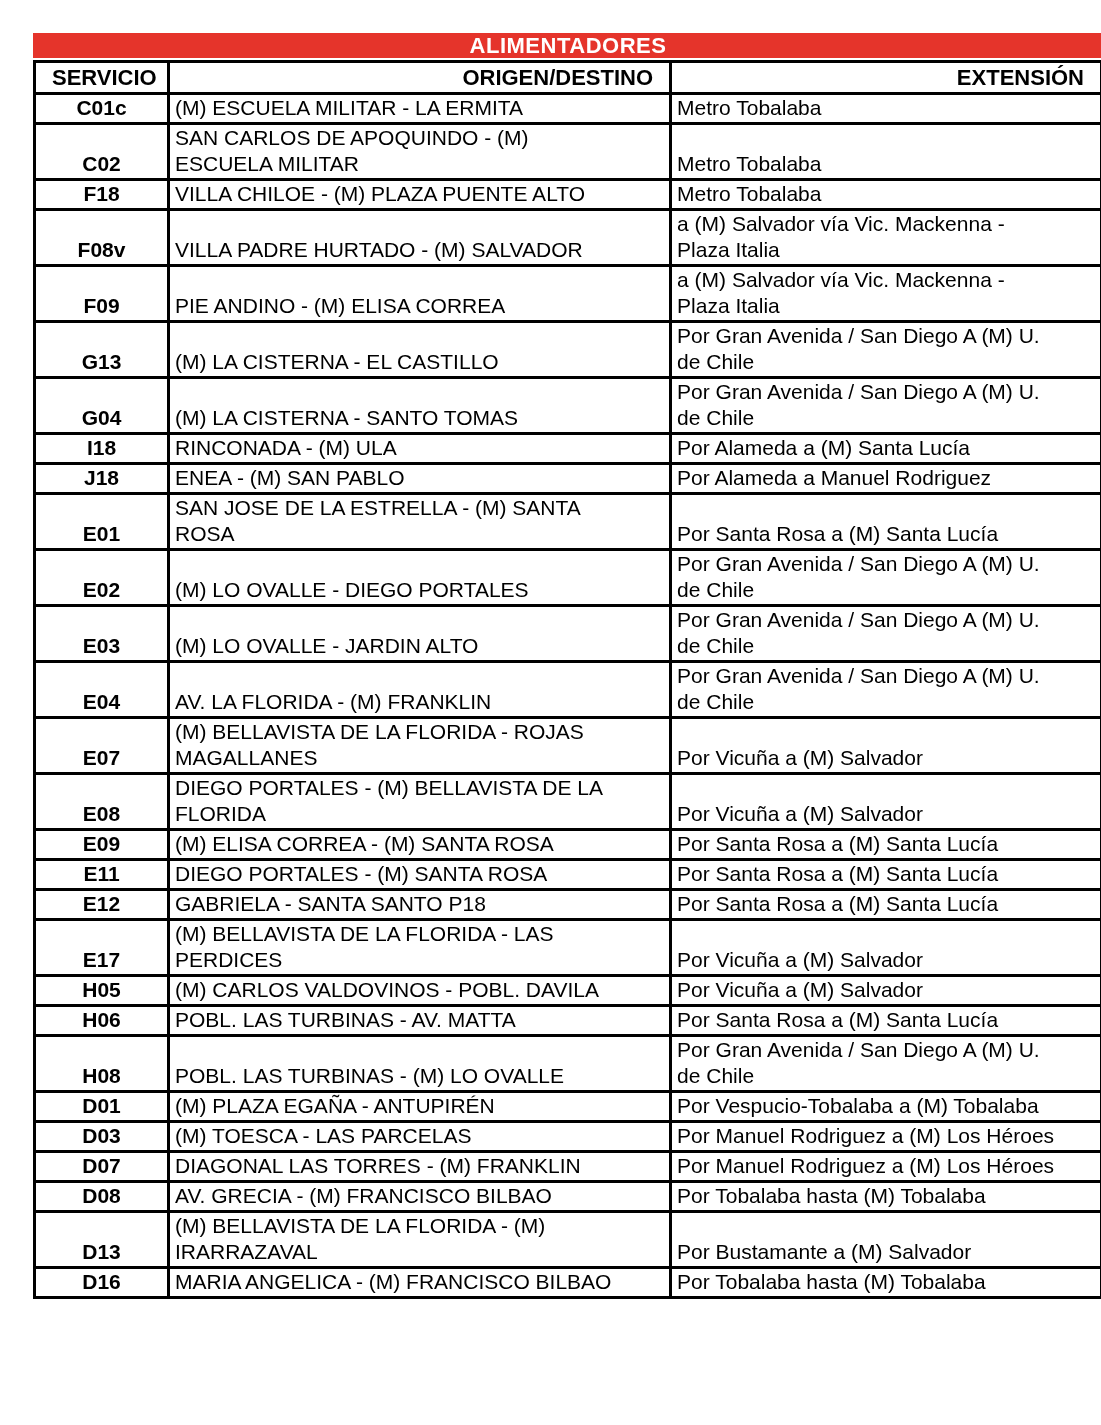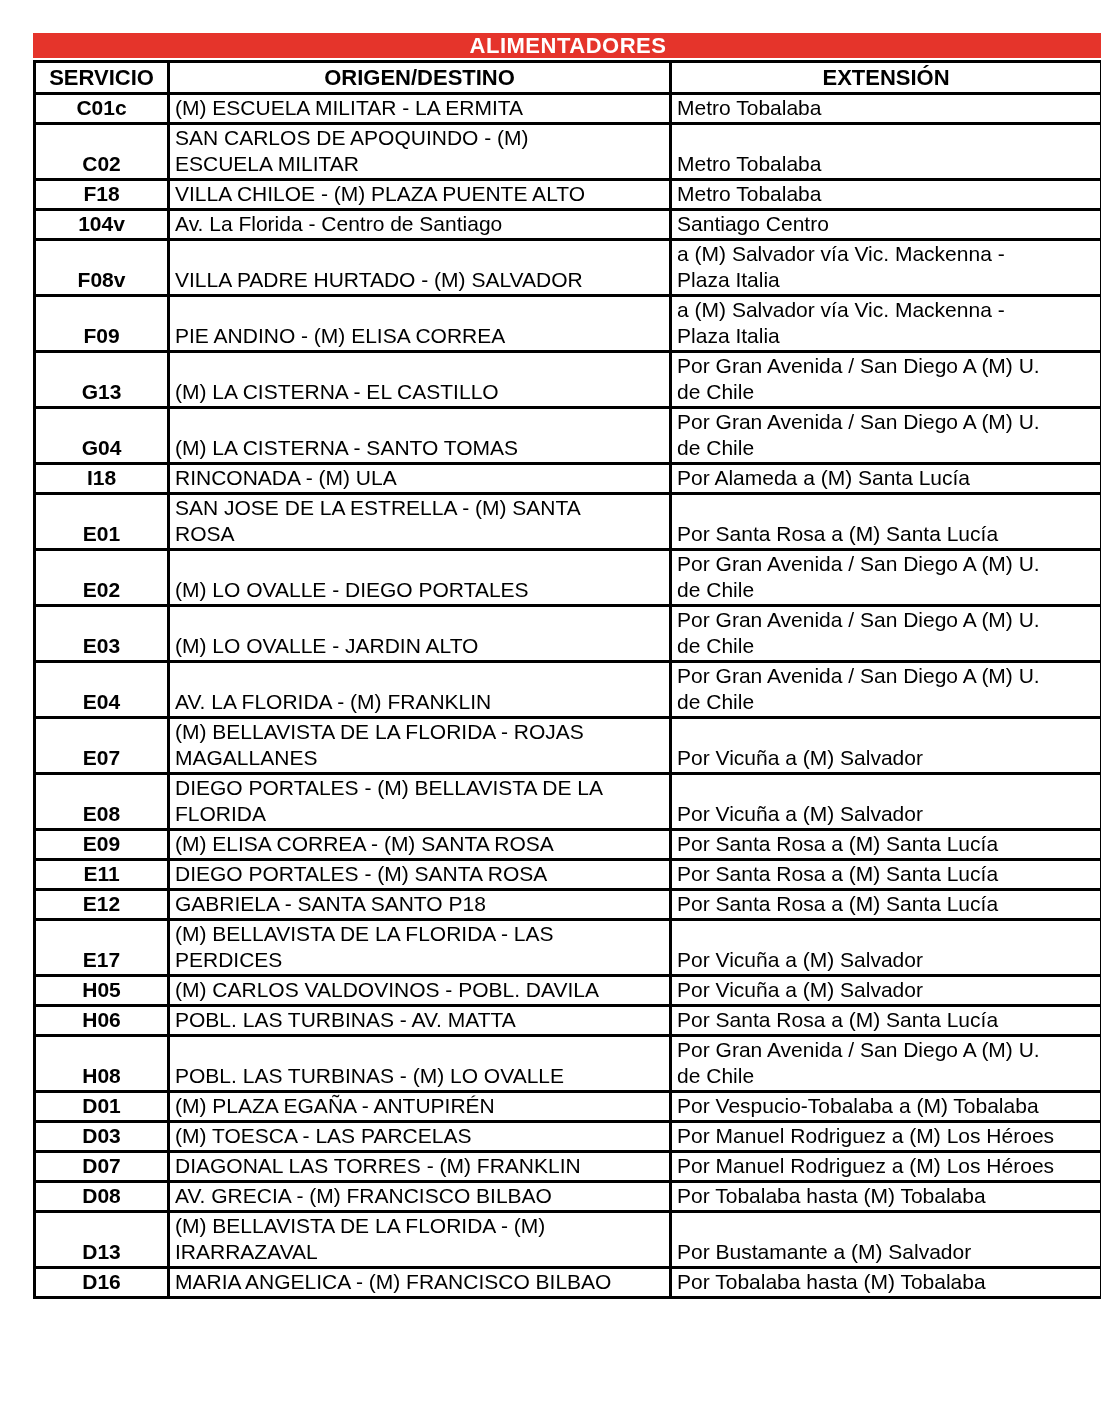--- a/index.html
+++ b/index.html
@@ -44,23 +44,23 @@
     border: 3px solid var(--border);
     vertical-align: bottom;
     font-size: 21px;
     line-height: 26px;
     padding: 0 5px 1px 5px;
     overflow: hidden;
   }
   table.routes th {
     font-size: 22px;
     font-weight: bold;
-    text-align: center;
+    text-align: right;
     line-height: 27px;
-    padding: 1px 4px;
+    padding: 1px 16px;
     white-space: nowrap;
   }
   td.servicio {
     text-align: center;
     font-weight: bold;
   }
   td.origen,
   td.extension {
     text-align: left;
     white-space: pre-line;
@@ -101,25 +101,20 @@
 ESCUELA MILITAR</td>
     <td class="extension">Metro Tobalaba</td>
   </tr>
 
   <tr>
     <td class="servicio">F18</td>
     <td class="origen">VILLA CHILOE - (M) PLAZA PUENTE ALTO</td>
     <td class="extension">Metro Tobalaba</td>
   </tr>
 
-  <tr>
-    <td class="servicio">104v</td>
-    <td class="origen">Av. La Florida - Centro de Santiago</td>
-    <td class="extension">Santiago Centro</td>
-  </tr>
 
   <tr>
     <td class="servicio">F08v</td>
     <td class="origen">VILLA PADRE HURTADO - (M) SALVADOR</td>
     <td class="extension">a (M) Salvador vía Vic. Mackenna -
 Plaza Italia</td>
   </tr>
 
   <tr>
     <td class="servicio">F09</td>
@@ -142,20 +137,25 @@
 de Chile</td>
   </tr>
 
 
   <tr>
     <td class="servicio">I18</td>
     <td class="origen">RINCONADA - (M) ULA</td>
     <td class="extension">Por Alameda a (M) Santa Lucía</td>
   </tr>
 
+  <tr>
+    <td class="servicio">J18</td>
+    <td class="origen">ENEA - (M) SAN PABLO</td>
+    <td class="extension">Por Alameda a Manuel Rodriguez</td>
+  </tr>
 
   <tr>
     <td class="servicio">E01</td>
     <td class="origen">SAN JOSE DE LA ESTRELLA - (M) SANTA
 ROSA</td>
     <td class="extension">Por Santa Rosa a (M) Santa Lucía</td>
   </tr>
 
   <tr>
     <td class="servicio">E02</td>

